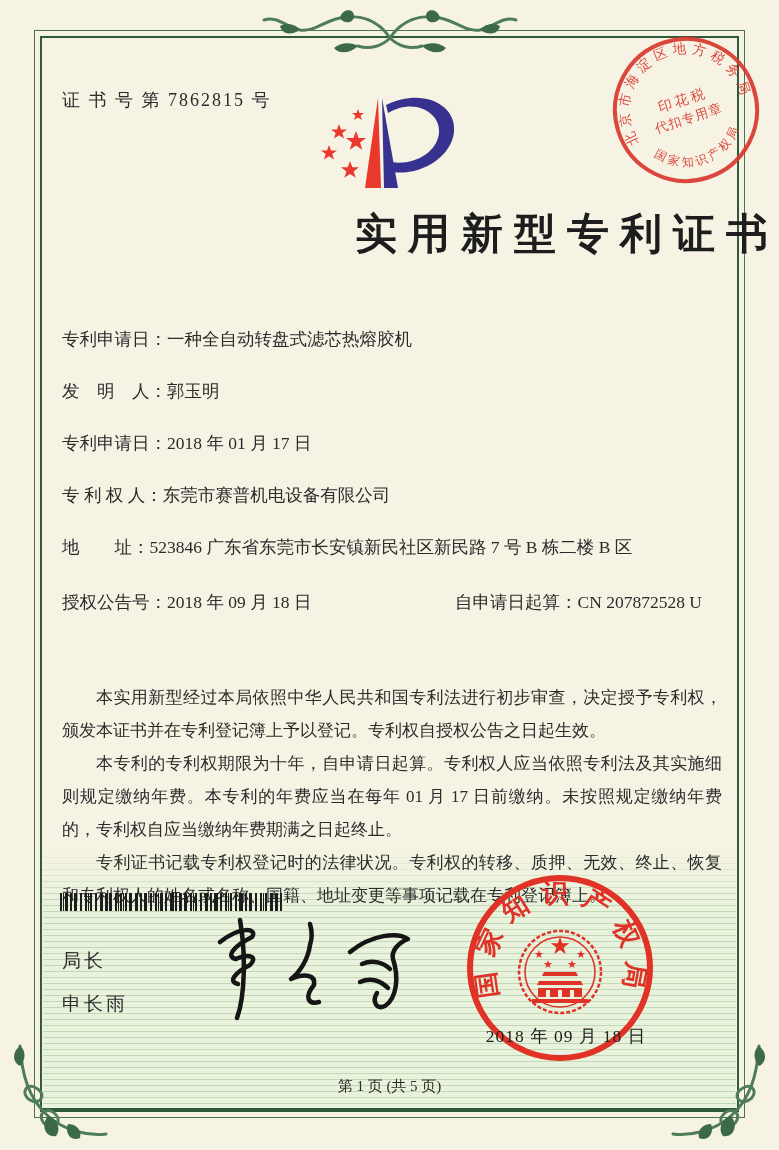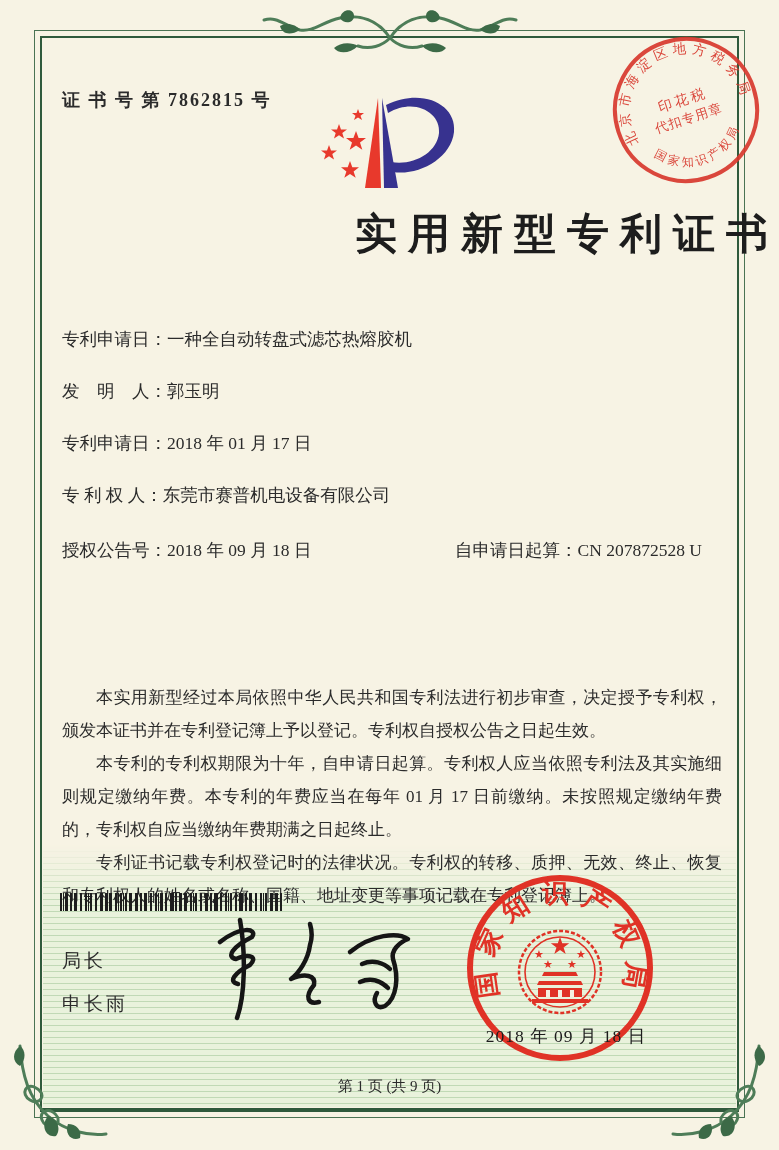--- a/index.html
+++ b/index.html
@@ -16,21 +16,21 @@
     border:2px solid #2f5a3c;border-bottom-width:4px;}
   
   .green-zone{position:absolute;left:43px;right:43px;top:845px;bottom:43px;
     background:
       repeating-linear-gradient(180deg, rgba(126,176,118,.38) 0 1px, rgba(0,0,0,0) 1px 6px),
       #e9f2dc;
     -webkit-mask-image:linear-gradient(180deg, transparent 0, #000 22%);
     mask-image:linear-gradient(180deg, transparent 0, #000 22%);
   }
   
-  .cert-no{position:absolute;left:62px;top:88px;font-size:18px;letter-spacing:2px;font-weight:bold;}
+  .cert-no{position:absolute;left:62px;top:88px;font-size:18px;letter-spacing:2px;}
   .title{position:absolute;left:0;right:0;top:206px;text-align:right;
     font-size:42px;font-weight:bold;letter-spacing:11px;text-indent:11px;color:#1d1d1d;}
   .fields{position:absolute;left:62px;top:325px;width:658px;font-size:17.5px;}
   .field{margin-bottom:23px;line-height:29px;}
   .grant-row{position:relative;margin-top:26px;line-height:29px;}
   .grant-no{position:absolute;left:393px;top:0;white-space:nowrap;}
   .paras{position:absolute;left:62px;top:681px;width:660px;font-size:17px;}
   .paras p{margin:0;text-indent:2em;line-height:33px;text-align:justify;}
   
   .barcode{position:absolute;left:60px;top:893px;width:222px;height:18px;
@@ -135,20 +135,21 @@
   </g>
 </svg>
 
 <div class="title">实用新型专利证书</div>
 
 <div class="fields">
   <div class="field"><span>专利申请日：</span><span>一种全自动转盘式滤芯热熔胶机</span></div>
   <div class="field"><span>发　明　人：</span><span>郭玉明</span></div>
   <div class="field"><span>专利申请日：</span><span>2018 年 01 月 17 日</span></div>
   <div class="field"><span>专 利 权 人：</span><span>东莞市赛普机电设备有限公司</span></div>
+  <div class="field"><span>地　　址：</span><span>523846 广东省东莞市长安镇新民社区新民路 7 号 B 栋二楼 B 区</span></div>
   <div class="grant-row">
     <span><span>授权公告号：</span><span>2018 年 09 月 18 日</span></span>
     <span class="grant-no"><span>自申请日起算：</span><span>CN 207872528 U</span></span>
   </div>
 </div>
 
 <div class="paras">
   <p>本实用新型经过本局依照中华人民共和国专利法进行初步审查，决定授予专利权，颁发本证书并在专利登记簿上予以登记。专利权自授权公告之日起生效。</p>
   <p>本专利的专利权期限为十年，自申请日起算。专利权人应当依照专利法及其实施细则规定缴纳年费。本专利的年费应当在每年 01 月 17 日前缴纳。未按照规定缴纳年费的，专利权自应当缴纳年费期满之日起终止。</p>
   <p>专利证书记载专利权登记时的法律状况。专利权的转移、质押、无效、终止、恢复和专利权人的姓名或名称、国籍、地址变更等事项记载在专利登记簿上。</p>
@@ -193,13 +194,13 @@
       <rect x="72" y="131" width="56" height="4"></rect>
       <rect x="86" y="122" width="4" height="7" fill="#f5efe0"></rect>
       <rect x="98" y="122" width="4" height="7" fill="#f5efe0"></rect>
       <rect x="110" y="122" width="4" height="7" fill="#f5efe0"></rect>
     </g>
   </g>
 </svg>
 
 <div class="seal-date">2018 年 09 月 18 日</div>
 
-<div class="footer">第 1 页 (共 9 页)</div>
+<div class="footer">第 1 页 (共 5 页)</div>
 
 </body></html>

